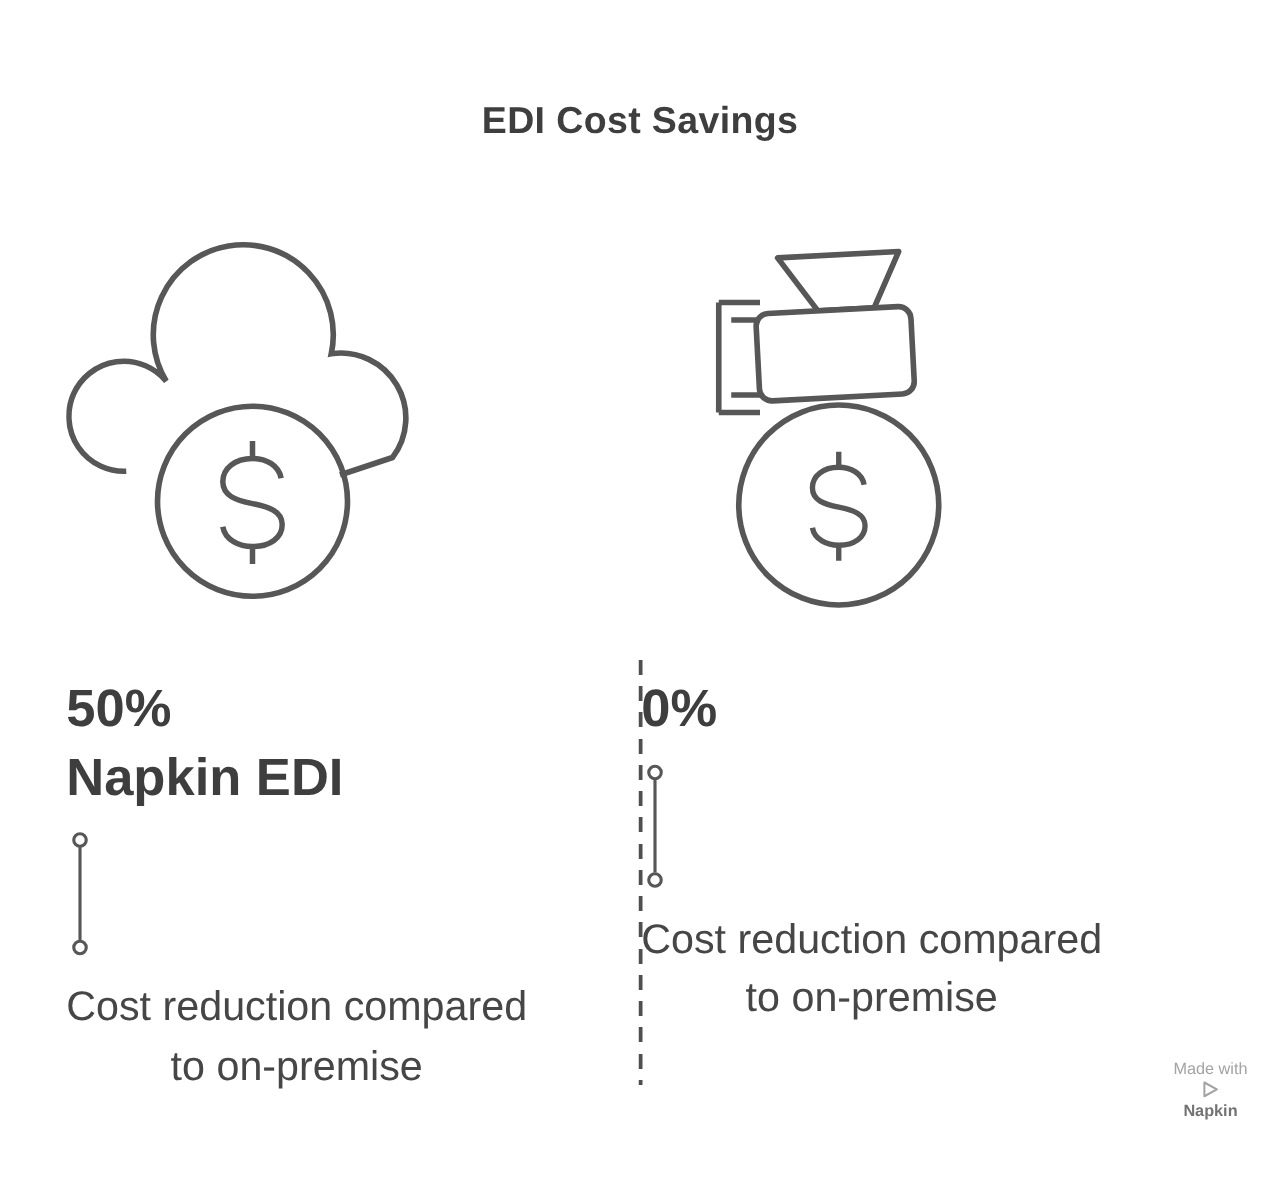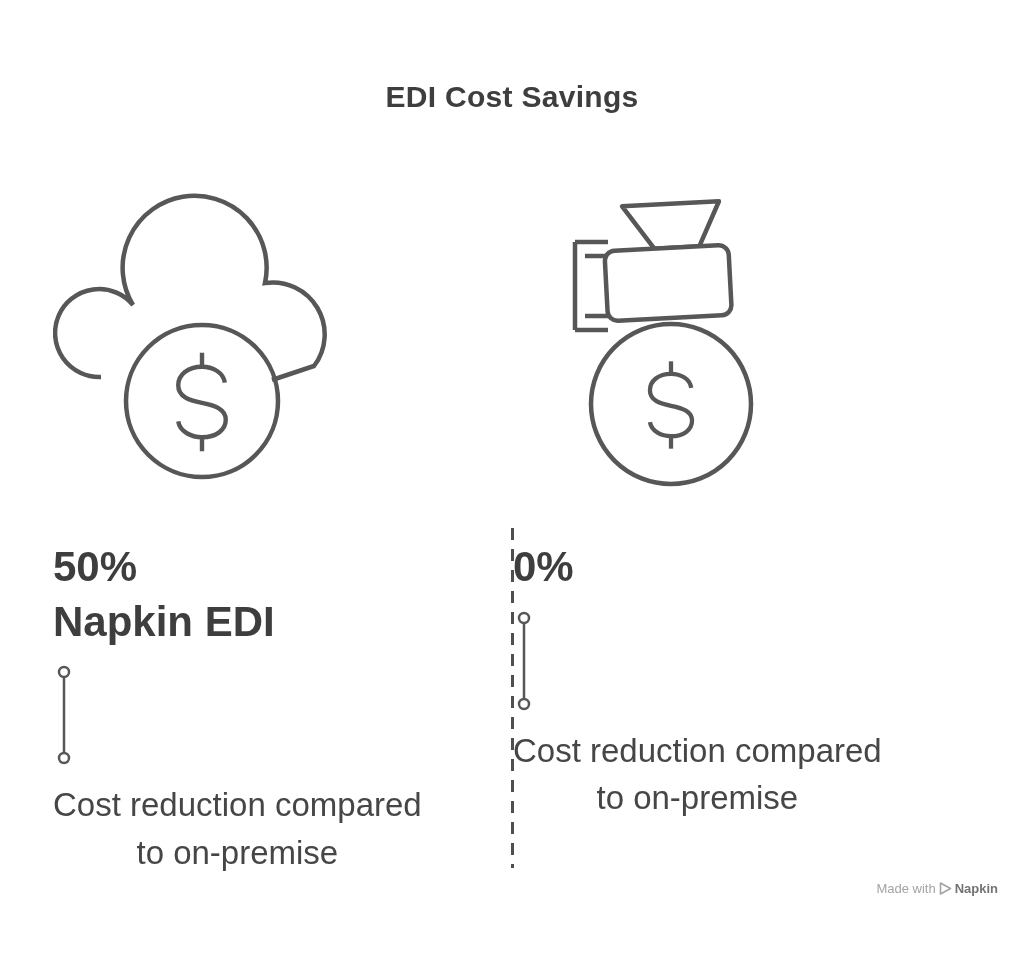--- a/index.html
+++ b/index.html
@@ -86,20 +86,21 @@
   .footer {
     position: absolute;
     right: 26px;
     bottom: 20px;
     display: flex;
     align-items: center;
     gap: 2px;
     font-size: 13px;
     color: #a3a3a3;
     cursor: pointer;
+    flex-direction: column;
   }
   .footer .brand { font-weight: 700; color: #737373; }
 
   .icon-stroke { stroke: #575757; fill: none; }
 </style>
 </head>
 <body>
 
 <div class="canvas">
 

